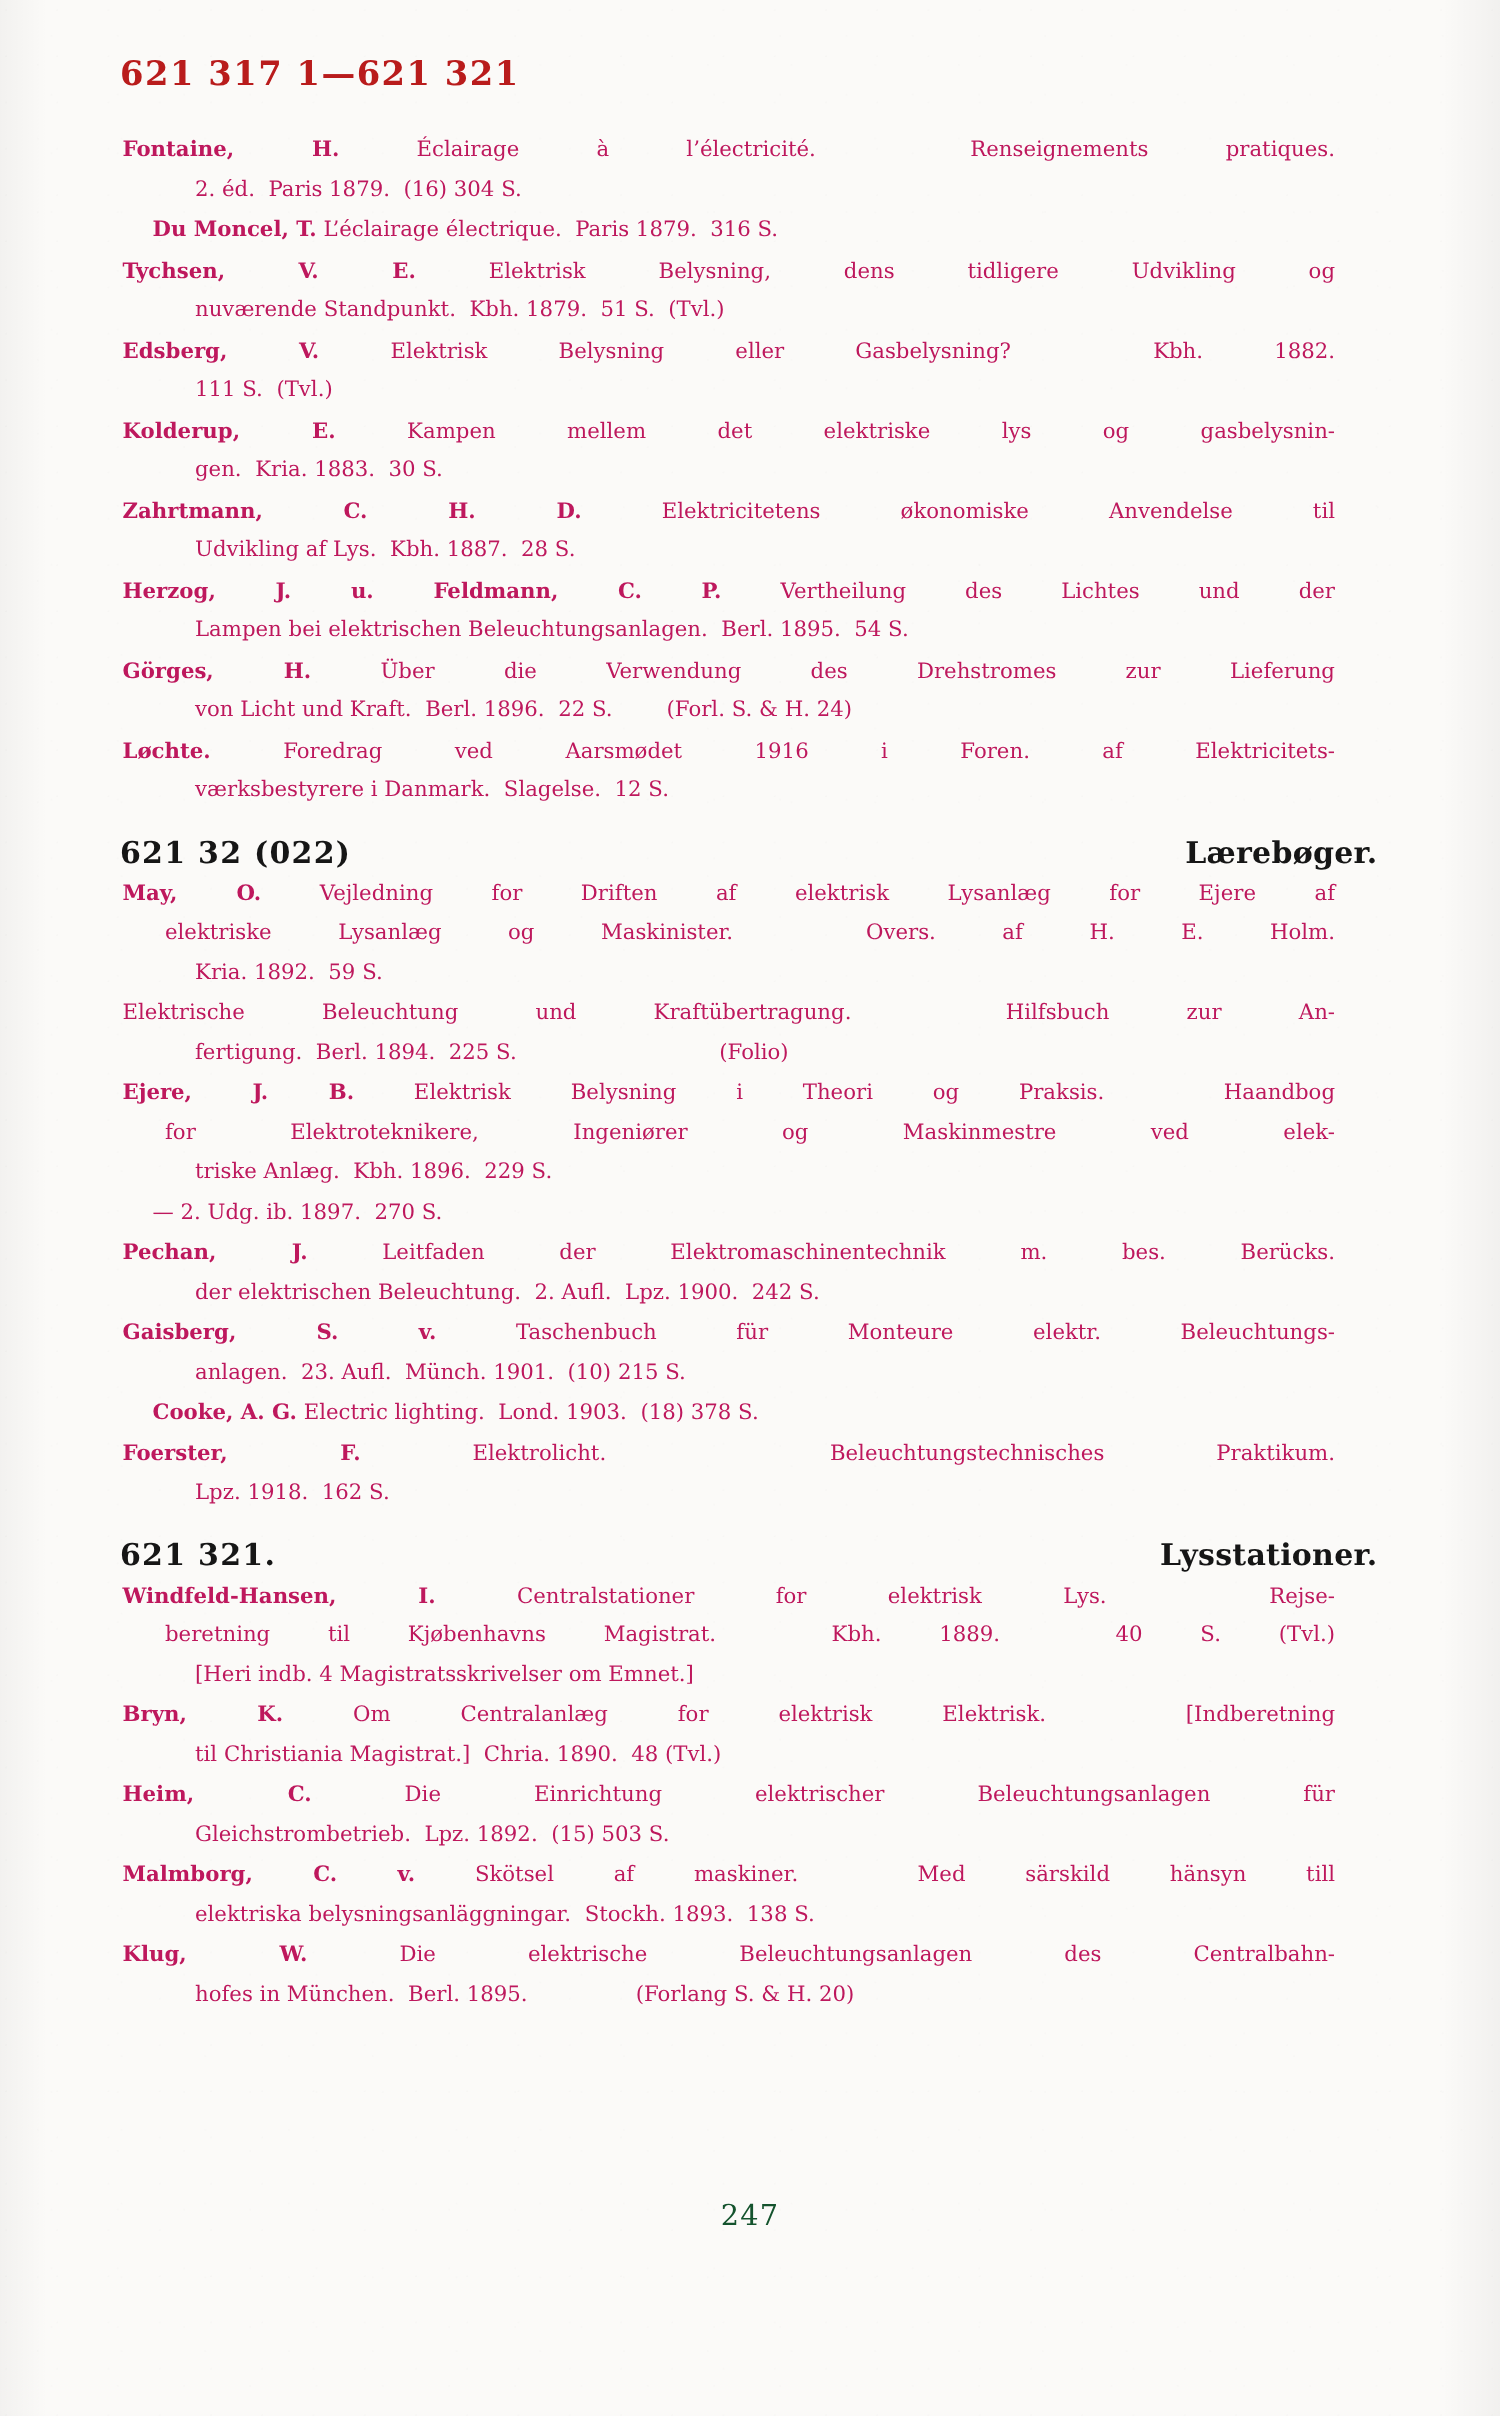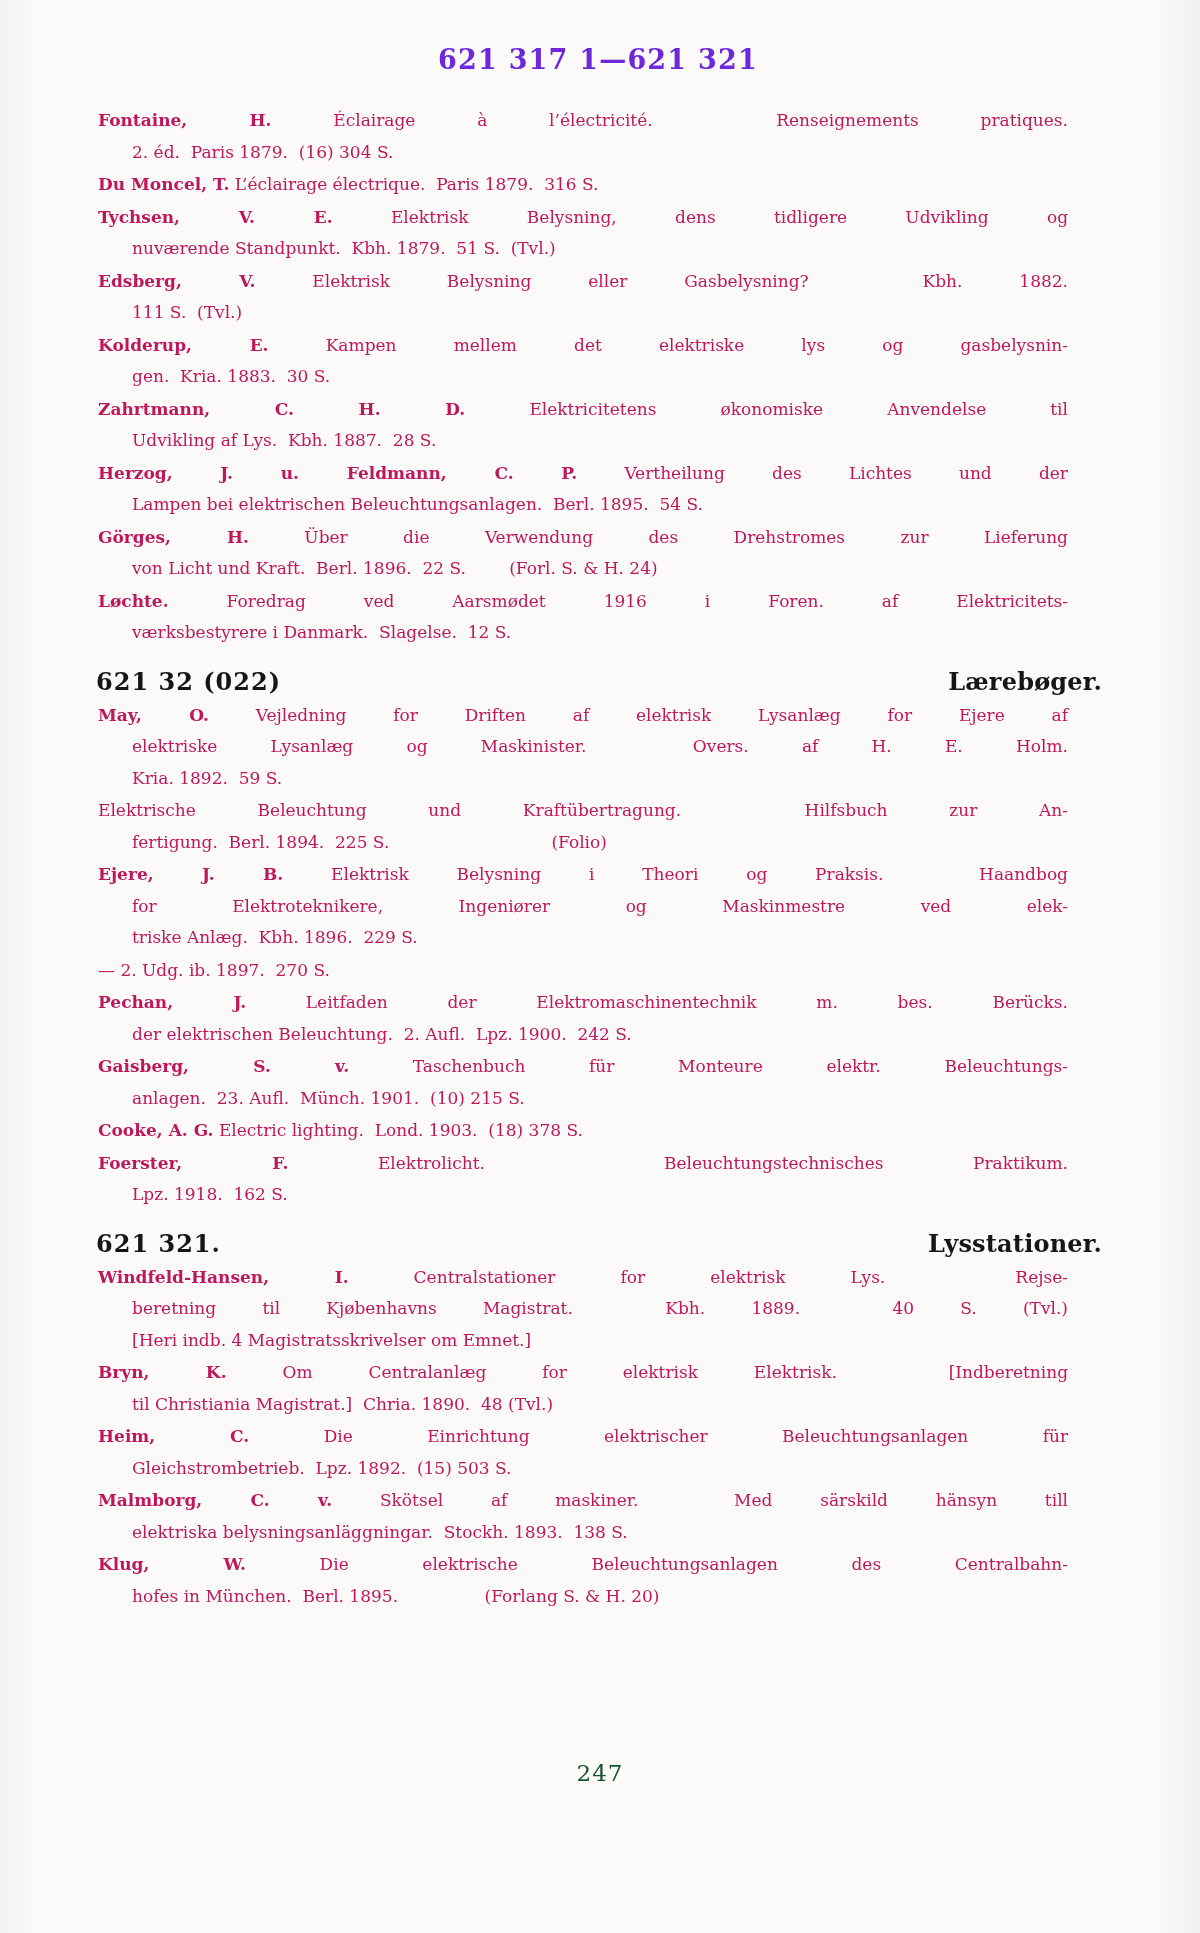--- a/index.html
+++ b/index.html
@@ -31,26 +31,26 @@
       linear-gradient(270deg, rgba(0,0,0,0.04) 0px, rgba(0,0,0,0.0) 46px),
       #fbfaf8;
   }
   .content {
     position: absolute;
     left: 96px;
     top: 44px;
     width: 1012px;
   }
   .running-head {
-    text-align: center;
+    text-align: left;
     font-family: "DejaVu Serif", serif;
     font-weight: bold;
     font-size: 27px;
     letter-spacing: 1.2px;
-    color: #6d28d9;
+    color: #b91c1c;
     padding-right: 8px;
     margin-bottom: 30px;
   }
   .entries {
     width: 970px;
     margin-left: 2px;
   }
   .entry {
     font-size: 17px;
     line-height: 31.5px;
@@ -66,20 +66,21 @@
   .entry .ln.ind {
     padding-left: 34px;
   }
   .entry .ln.just {
     text-align: justify;
     text-align-last: justify;
   }
   .entry .ln.left {
     text-align: left;
     text-align-last: left;
+    margin-left: 24px;
   }
   .author {
     font-weight: bold;
   }
   .section-head {
     display: flex;
     justify-content: space-between;
     align-items: baseline;
     font-weight: bold;
     font-size: 24px;

